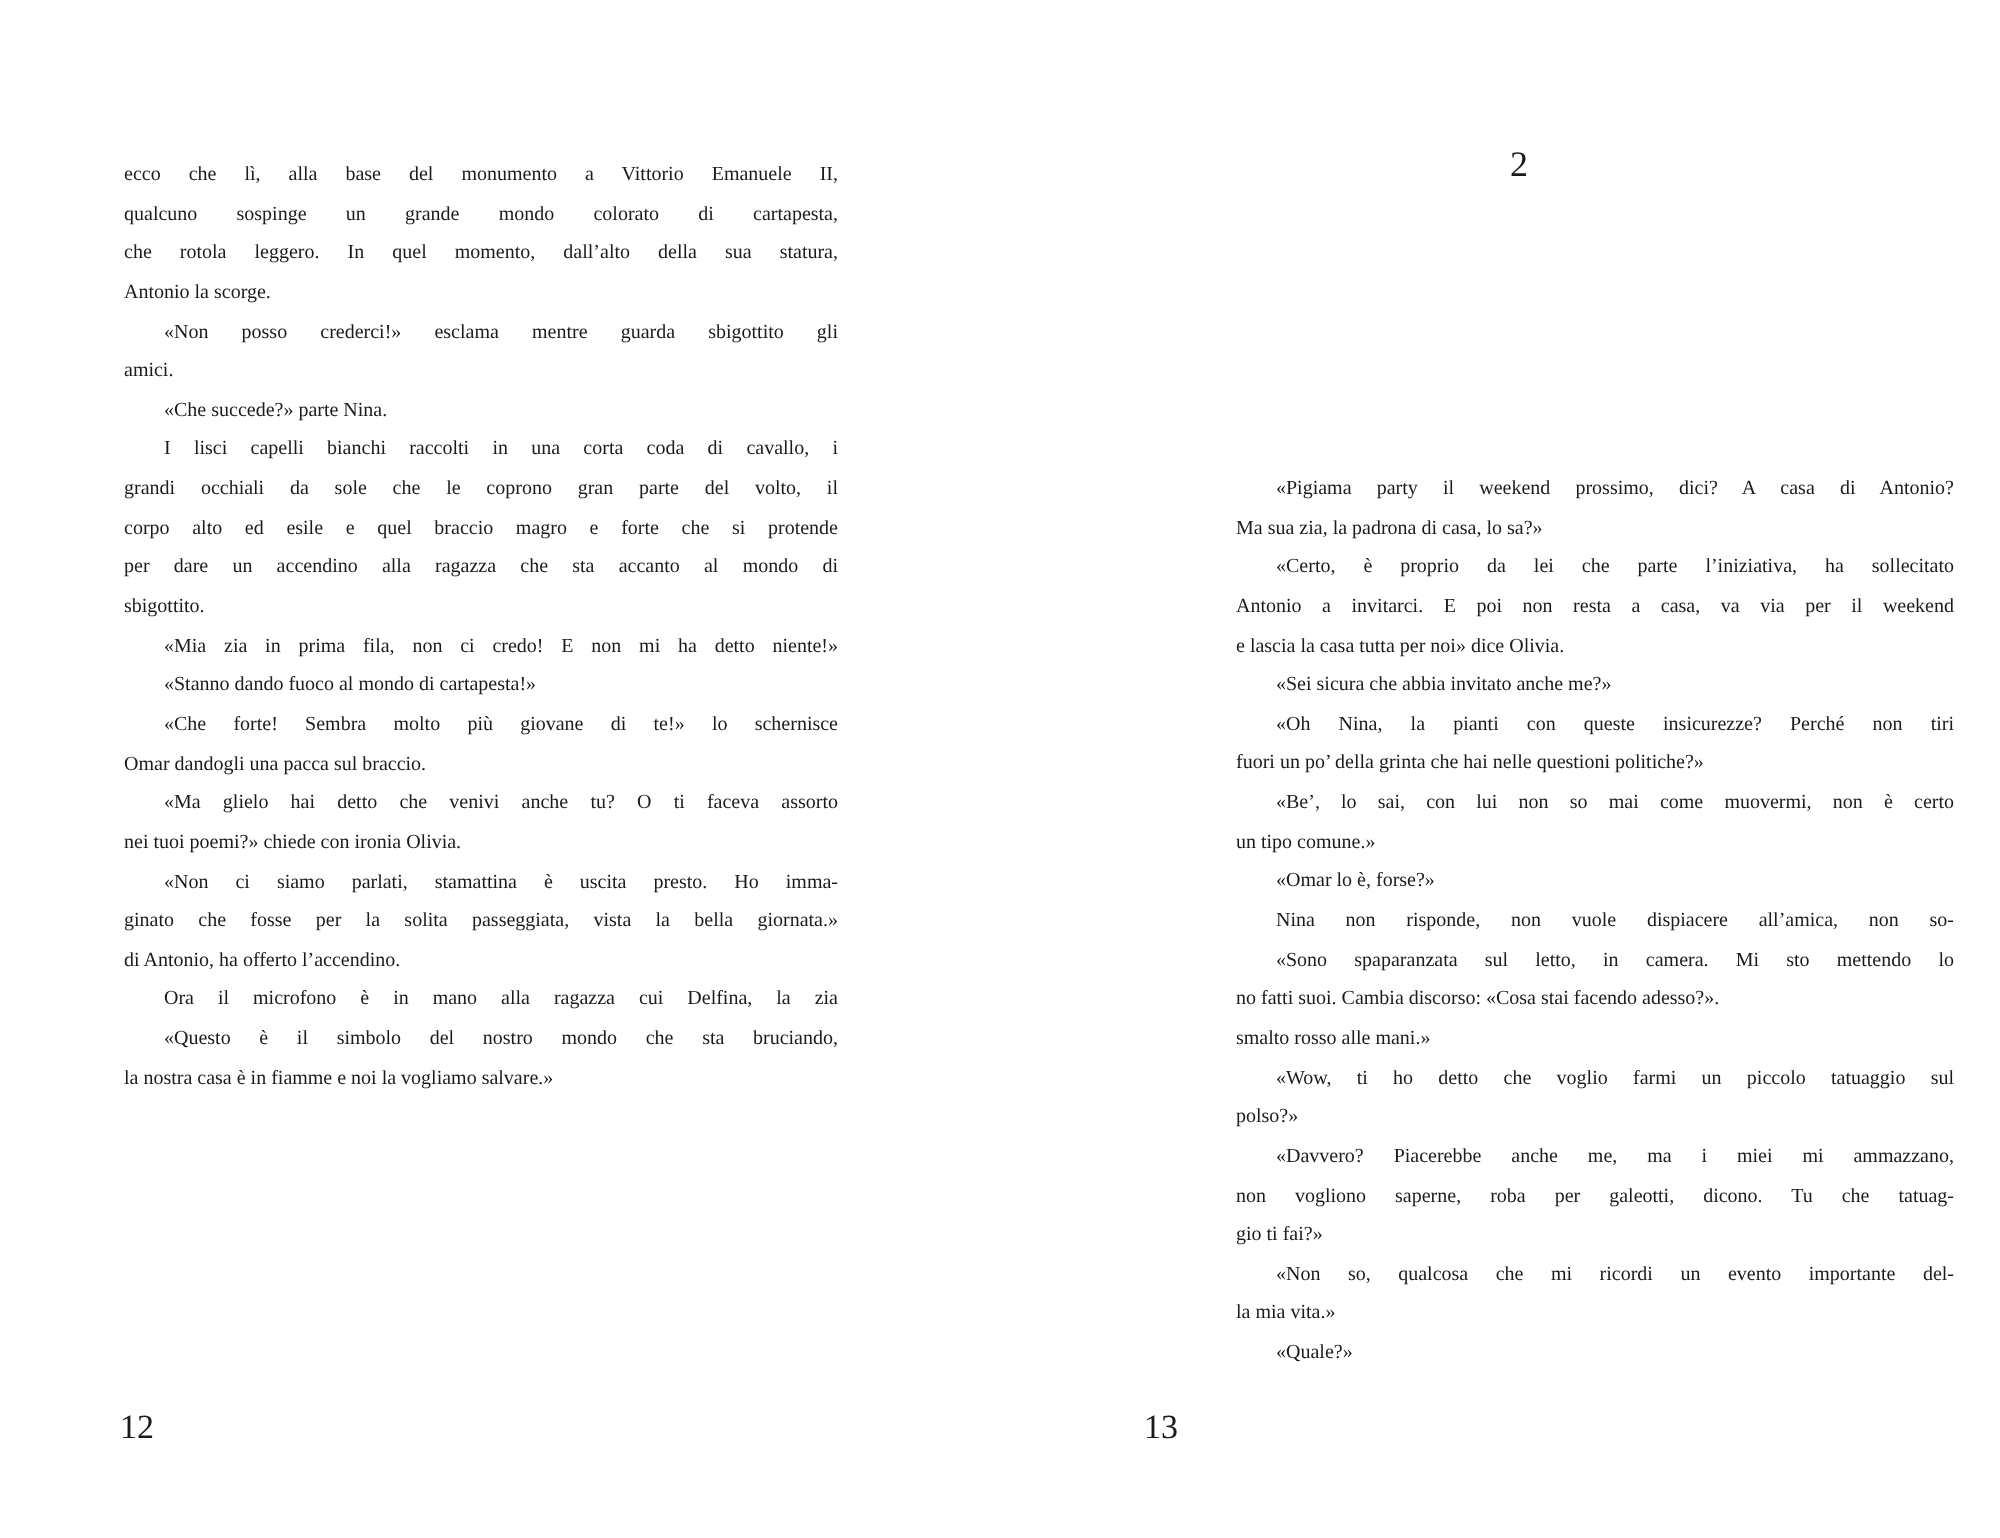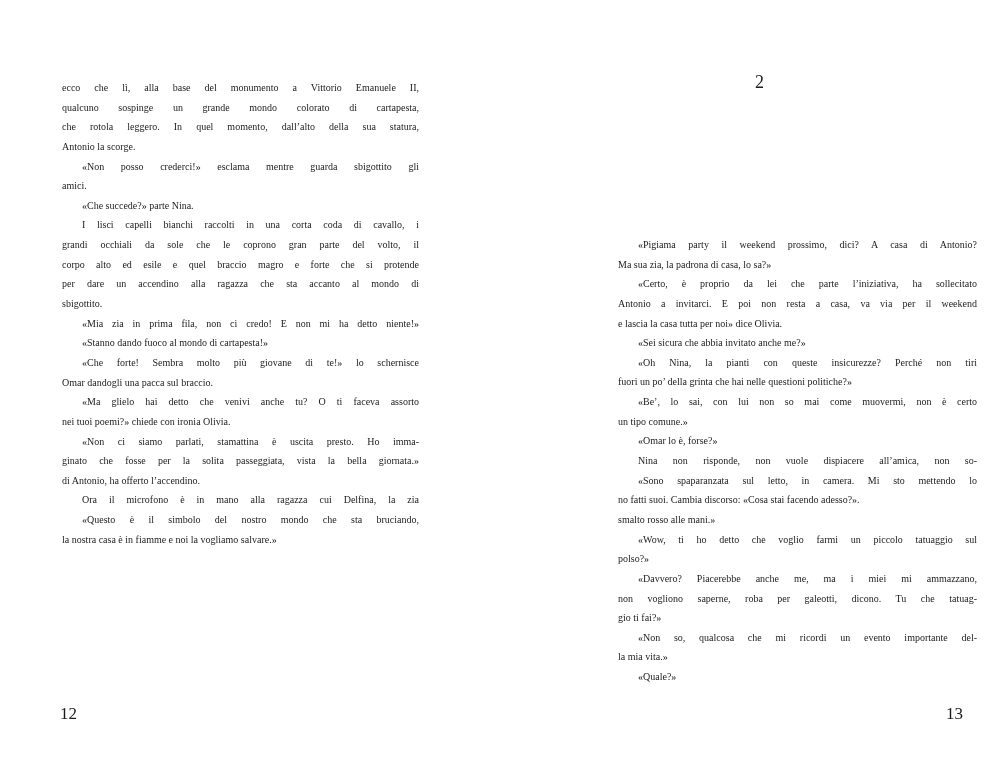--- a/index.html
+++ b/index.html
@@ -35,21 +35,21 @@
     font-size: 18px;
     line-height: 24px;
   }
   .pagenum {
     position: absolute;
     top: 706px;
     font-size: 17px;
     line-height: 16px;
   }
   #pn-left  { left: 60px; }
-  #pn-right { left: 604px; width: 359px; text-align: right; }
+  #pn-right { left: 572px; width: 359px; text-align: left; }
 </style>
 </head>
 <body>
 
 <div class="spread">
 
   <div class="textcol" id="left-text">
       <div class="line j">ecco che lì, alla base del monumento a Vittorio Emanuele II,</div>
       <div class="line j">qualcuno sospinge un grande mondo colorato di cartapesta,</div>
       <div class="line j">che rotola leggero. In quel momento, dall’alto della sua statura,</div>

